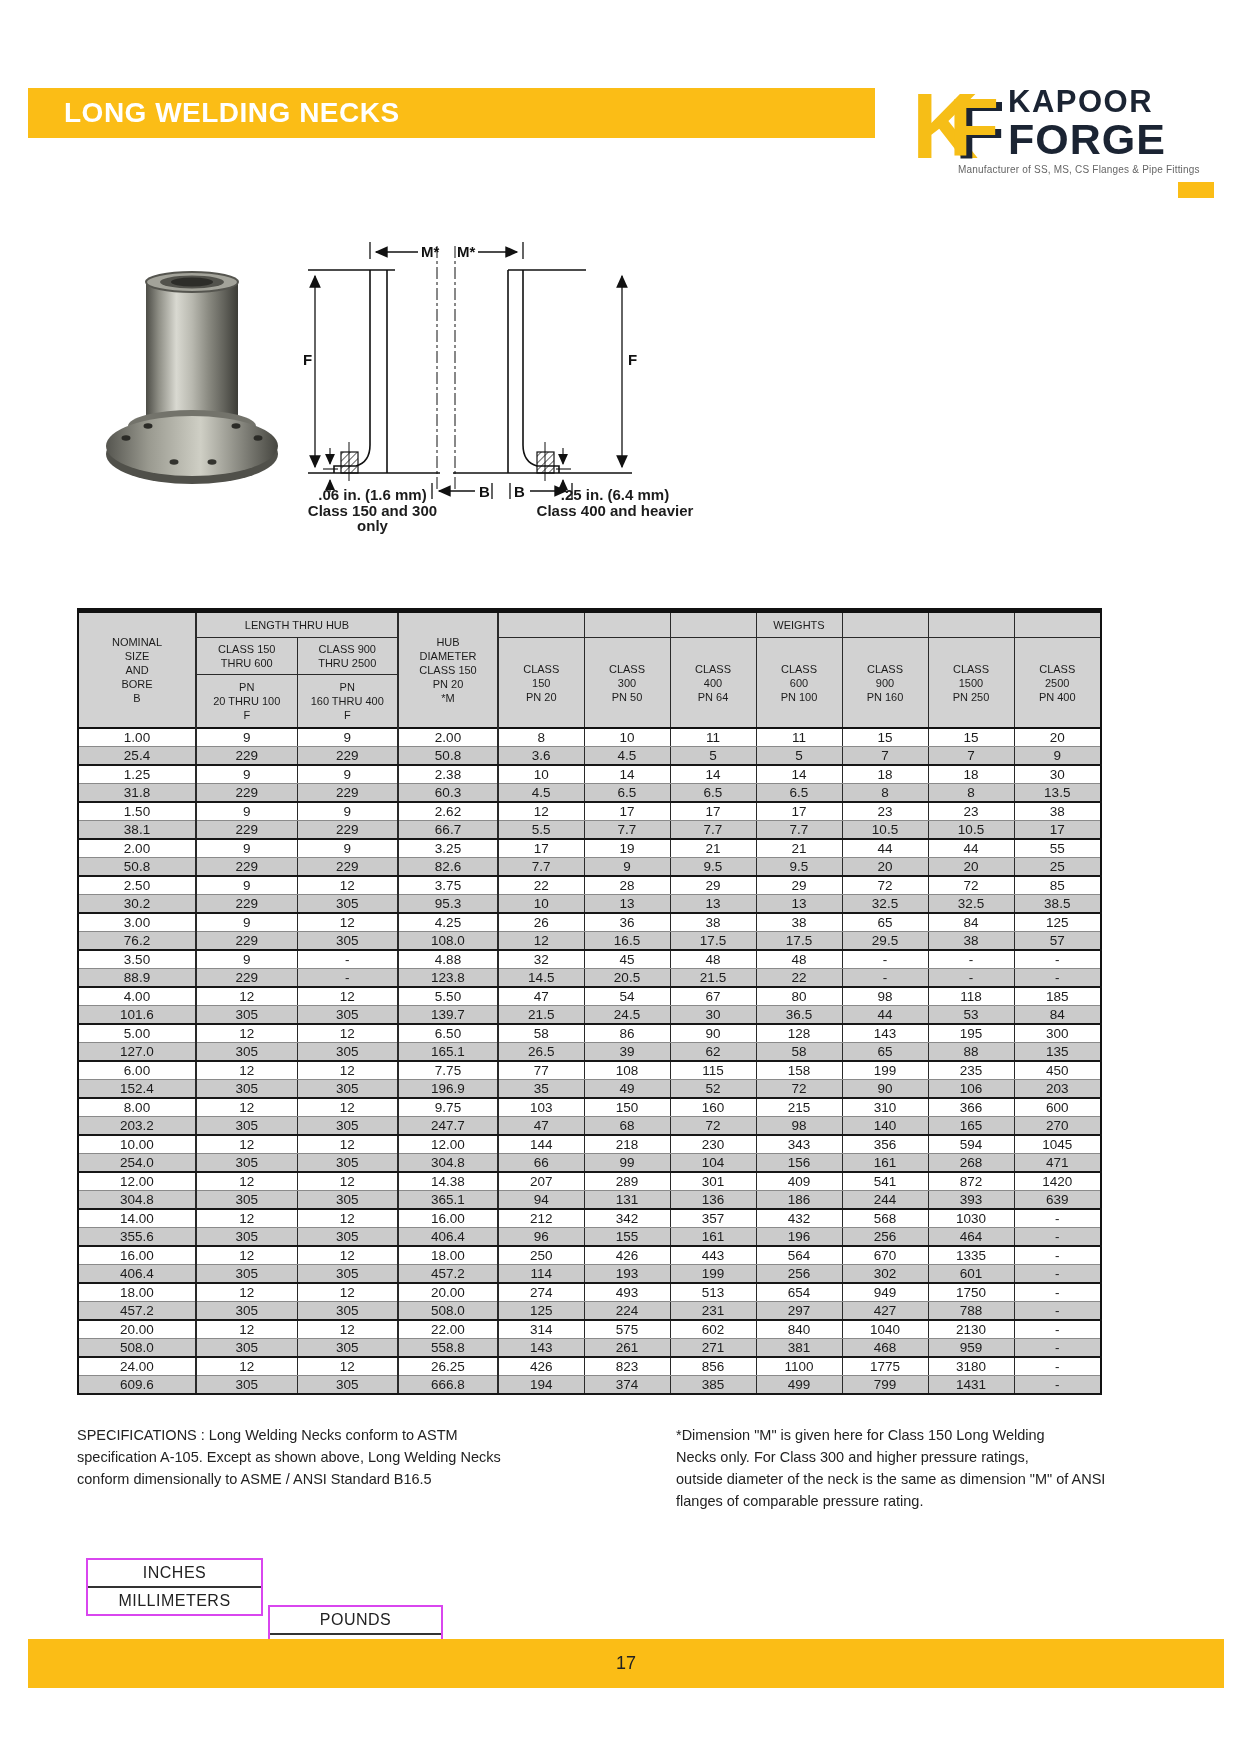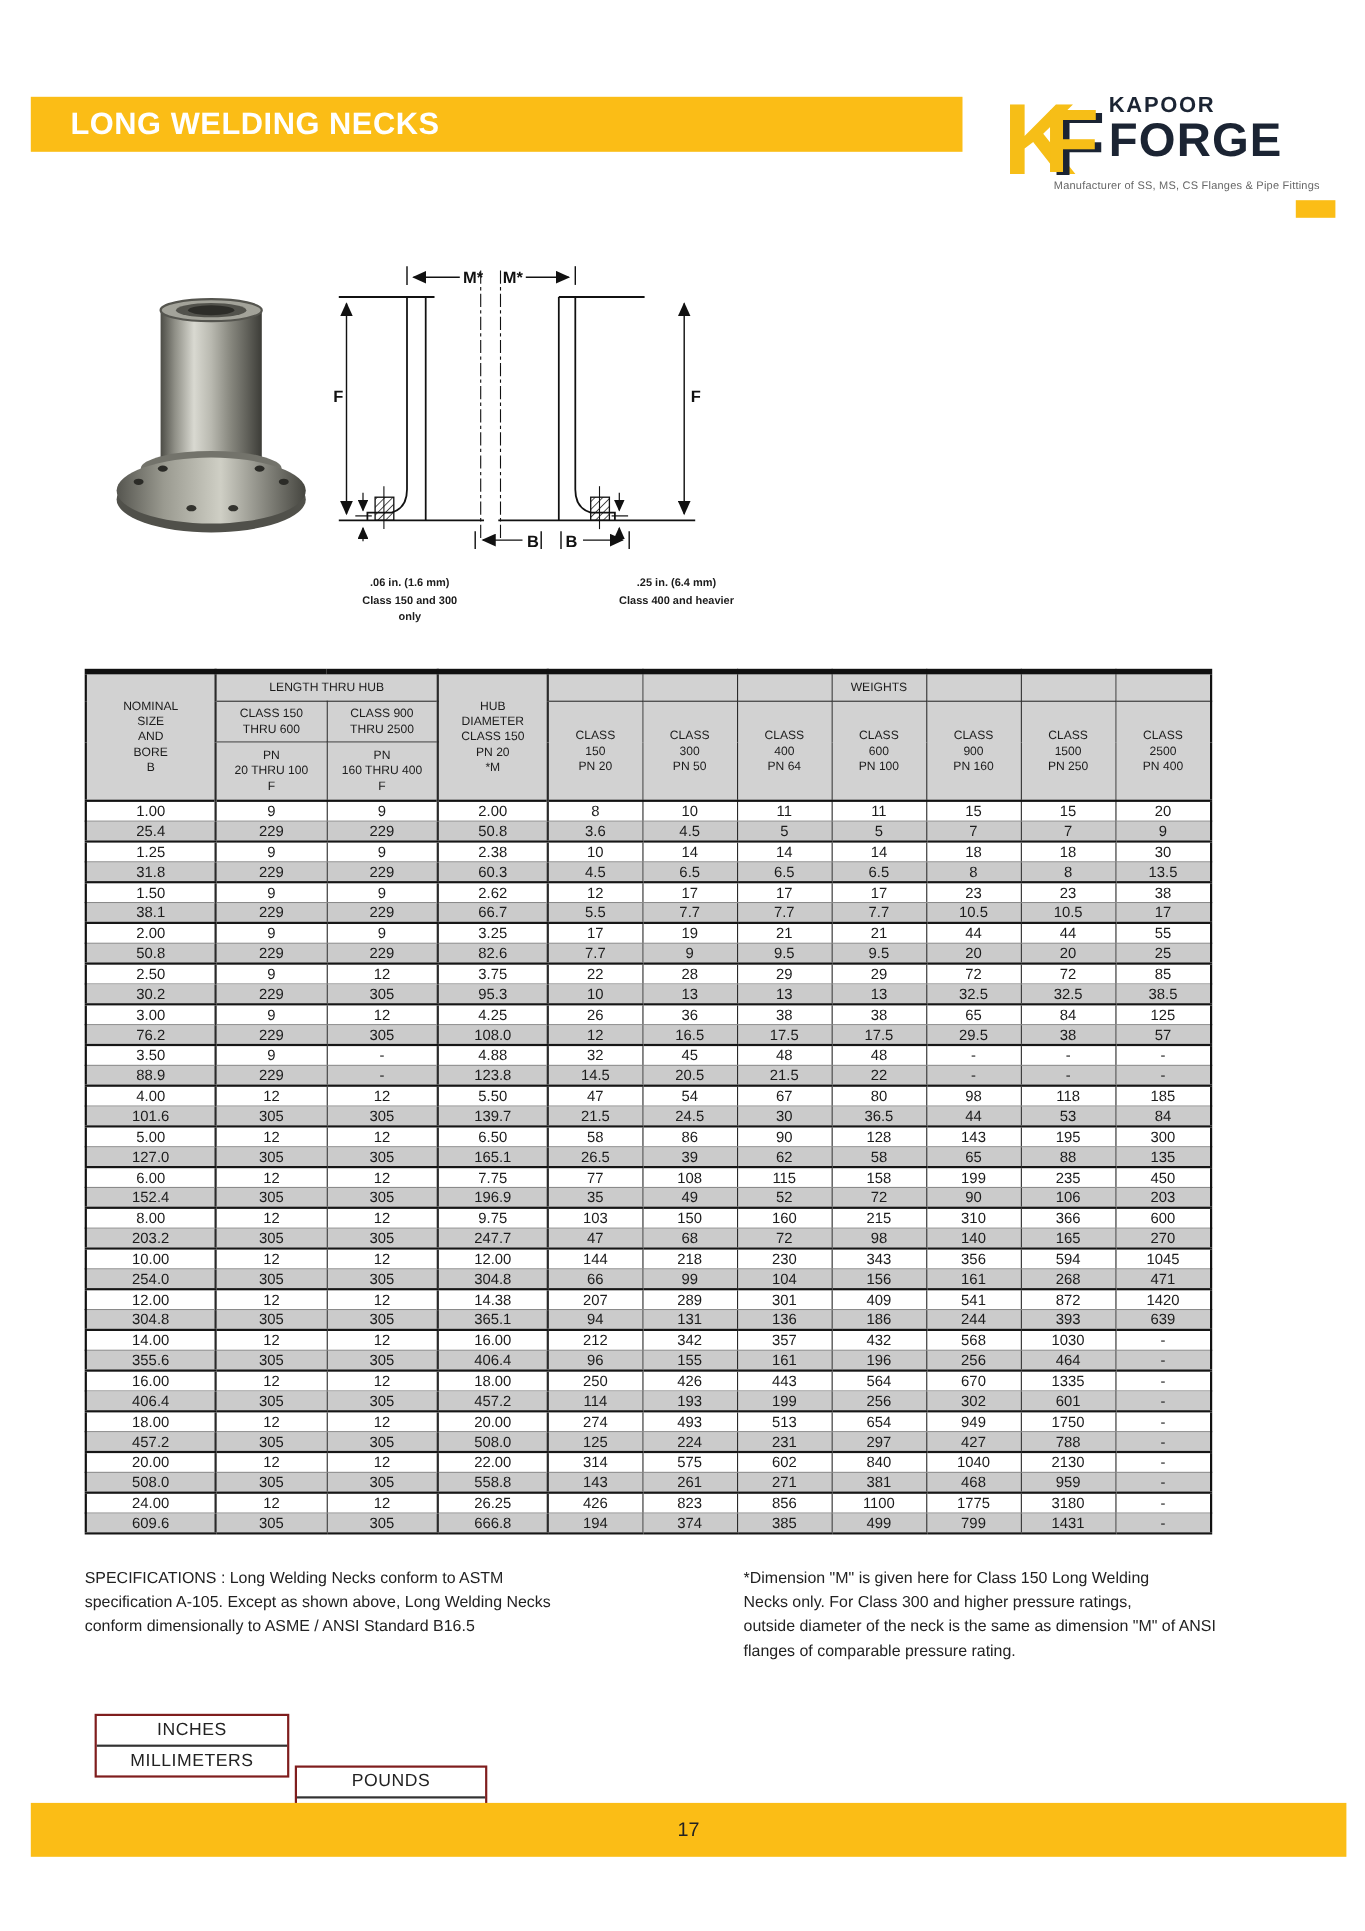--- a/index.html
+++ b/index.html
@@ -8,31 +8,31 @@
 
   
   .title-bar{position:absolute;left:28px;top:88px;width:847px;height:50px;
              background:var(--yellow,#FBBD16);}
   .title-bar span{display:block;line-height:50px;padding-left:36px;color:#fff;
                   font-size:28px;font-weight:bold;letter-spacing:.5px;}
 
   
   .logo-mark{position:absolute;left:918px;top:86px;width:84px;height:78px;}
   .logo-name{position:absolute;left:1008px;top:86px;line-height:1;}
-  .logo-name .l1{font-size:20px;font-weight:bold;color:var(--navy,#1B2433);letter-spacing:1.5px;}
+  .logo-name .l1{font-size:31px;font-weight:bold;color:var(--navy,#1B2433);letter-spacing:1.5px;}
   .logo-name .l2{font-size:43px;font-weight:bold;color:var(--navy,#1B2433);letter-spacing:1px;margin-top:1px;}
   .logo-tagline{position:absolute;left:934px;top:164px;width:215px;font-size:10px;color:#666;
                 letter-spacing:.2px;white-space:nowrap;margin-left:24px;}
   .corner-tab{position:absolute;left:1178px;top:182px;width:36px;height:16px;background:var(--yellow,#FBBD16);}
 
   
   .photo{position:absolute;left:104px;top:266px;}
   .drawing{position:absolute;left:300px;top:240px;}
-  .caption{position:absolute;font-size:10px;font-weight:bold;text-align:center;
-           line-height:15.5px;white-space:pre-line;margin-top:36px;}
+  .caption{position:absolute;font-size:15px;font-weight:bold;text-align:center;
+           line-height:15.5px;white-space:pre-line;}
   .caption.cl{left:300px;top:487px;width:145px;}
   .caption.cr{left:530px;top:487px;width:170px;}
 
   
   .datatable{position:absolute;left:77px;top:608px;width:1023px;border-collapse:collapse;
              table-layout:fixed;}
   .datatable th,.datatable td{border:1px solid #2a2a2a;text-align:center;vertical-align:middle;
              padding:0;overflow:hidden;}
   .datatable{border:2px solid #111;border-top:5px solid #111;}
   .datatable th{background:var(--header-gray,#D2D2D2);font-weight:normal;font-size:11px;
@@ -45,21 +45,21 @@
   .datatable td{height:17px;line-height:17px;font-size:13.5px;}
   tr.in td{background:#fff;border-bottom:1px solid #8a8a8a;}
   tr.mm td{background:var(--row-gray,#CBCBCB);border-bottom:2px solid #161616;}
 
   
   .note{position:absolute;font-size:14.5px;line-height:22px;white-space:pre-line;color:#222;}
   .note.left{left:77px;top:1424px;width:540px;}
   .note.right{left:676px;top:1424px;width:480px;}
 
   
-  .legend{position:absolute;top:1558px;border:2px solid #7f1d1d;background:#fff;}
+  .legend{position:absolute;top:1558px;border:2px solid #d946ef;background:#fff;}
   .legend.lenbox{left:86px;width:173px;}
   .legend.wtbox{left:268px;width:171px;margin-top:47px;}
   .legend-cell{height:26px;line-height:26px;text-align:center;font-size:16px;letter-spacing:.5px;color:#222;}
   .legend-cell:first-child{border-bottom:2px solid #333;}
 
   
   .footer-bar{position:absolute;left:28px;top:1639px;width:1196px;height:49px;
               background:var(--yellow,#FBBD16);text-align:center;}
   .footer-bar span{line-height:49px;font-size:18px;color:#222;}
 

